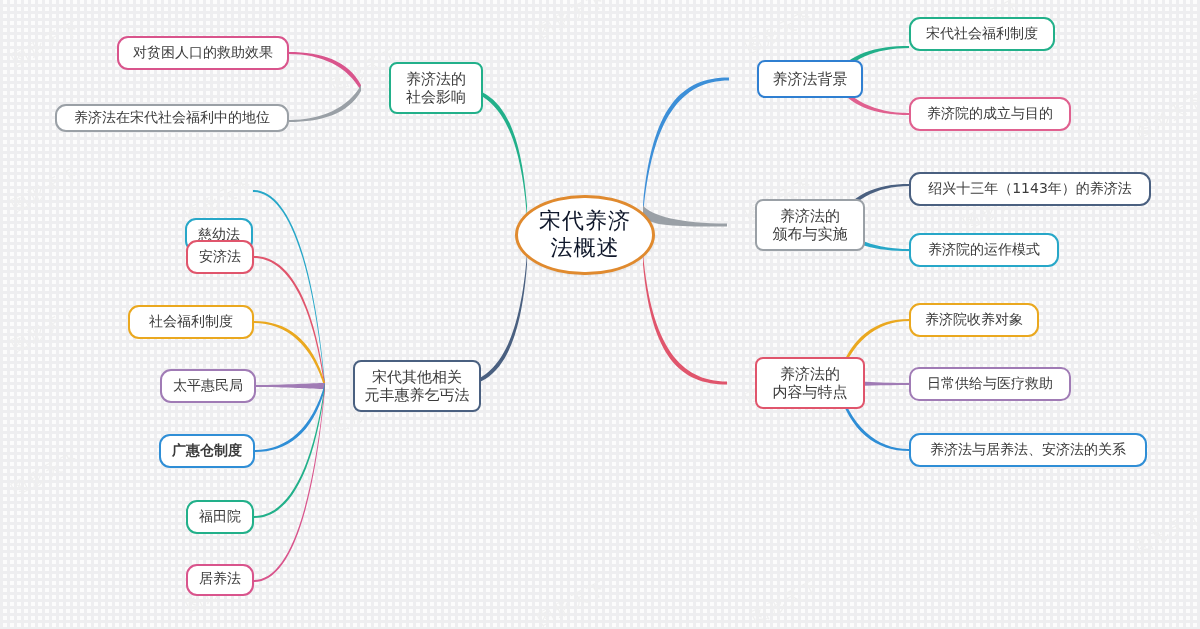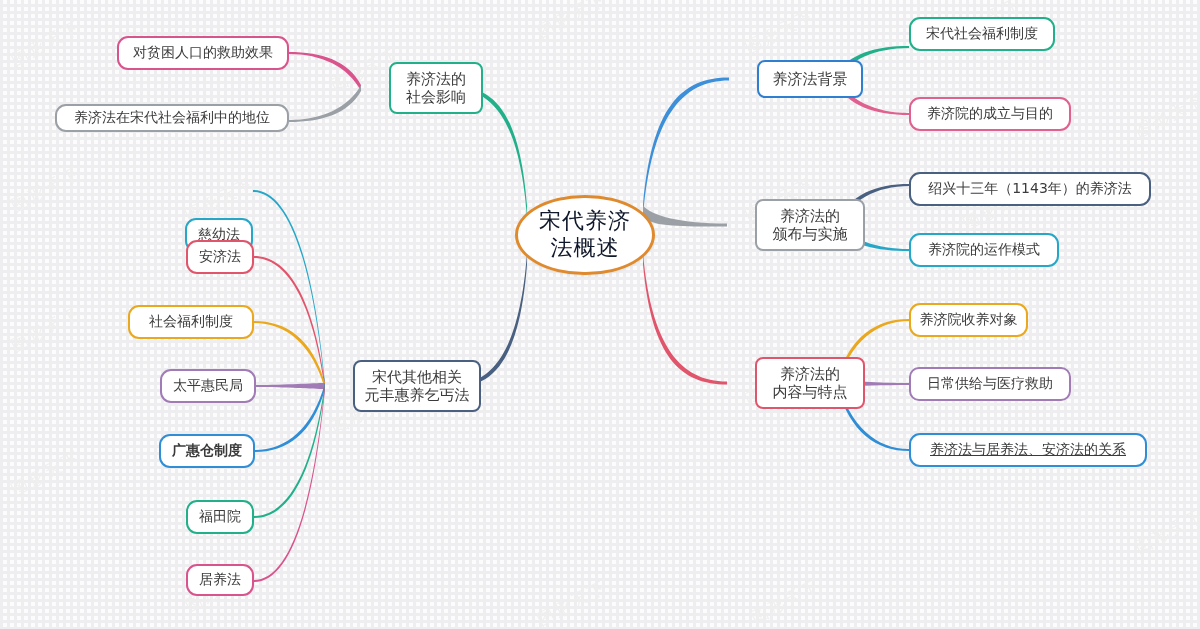--- a/index.html
+++ b/index.html
@@ -117,30 +117,30 @@
 法概述</div>
       <div class="node branch" style="left: 729px; top: 60px; width: 106px; height: 38px; border-color: rgb(47, 127, 209);">养济法背景</div>
       <div class="node leaf" style="left: 909px; top: 17px; width: 146px; height: 34px; border-color: rgb(34, 176, 138); text-align: center;">宋代社会福利制度</div>
       <div class="node leaf" style="left: 909px; top: 97px; width: 162px; height: 34px; border-color: rgb(224, 96, 143);">养济院的成立与目的</div>
       <div class="node branch" style="left: 727px; top: 199px; width: 110px; height: 52px; border-color: rgb(154, 160, 166);">养济法的
 颁布与实施</div>
       <div class="node leaf" style="left: 909px; top: 172px; width: 242px; height: 34px; border-color: rgb(74, 96, 128);">绍兴十三年（1143年）的养济法</div>
       <div class="node leaf" style="left: 909px; top: 233px; width: 150px; height: 34px; border-color: rgb(39, 167, 200);">养济院的运作模式</div>
       <div class="node branch" style="left: 727px; top: 357px; width: 110px; height: 52px; border-color: rgb(224, 85, 108);">养济法的
 内容与特点</div>
-      <div class="node leaf" style="left: 909px; top: 303px; width: 119px; height: 34px; border-color: rgb(234, 168, 31);">养济院收养对象</div>
+      <div class="node leaf" style="left: 909px; top: 303px; width: 130px; height: 34px; border-color: rgb(234, 168, 31);">养济院收养对象</div>
       <div class="node leaf" style="left: 909px; top: 367px; width: 162px; height: 34px; border-color: rgb(160, 123, 181); border-radius: 10px;">日常供给与医疗救助</div>
-      <div class="node leaf" style="left: 909px; top: 433px; width: 238px; height: 34px; border-color: rgb(47, 142, 214); text-decoration: underline;">养济法与居养法、安济法的关系</div>
+      <div class="node leaf" style="left: 909px; top: 433px; width: 238px; height: 34px; border-color: rgb(47, 142, 214);">养济法与居养法、安济法的关系</div>
       <div class="node branch" style="left: 361px; top: 62px; width: 94px; height: 52px; border-color: rgb(34, 176, 138);">养济法的
 社会影响</div>
       <div class="node leaf" style="left: 117px; top: 36px; width: 172px; height: 34px; border-color: rgb(217, 84, 140);">对贫困人口的救助效果</div>
       <div class="node leaf" style="left: 55px; top: 104px; width: 234px; height: 25px; border-color: rgb(154, 160, 166);">养济法在宋代社会福利中的地位</div>
       <div class="node branch" style="left: 325px; top: 360px; width: 128px; height: 52px; border-color: rgb(74, 96, 128);">宋代其他相关
 元丰惠养乞丐法</div>
       <div class="node leaf" style="left: 185px; top: 174px; width: 68px; height: 34px; border-color: rgb(39, 167, 200); margin-top: 44px;">慈幼法</div>
       <div class="node leaf" style="left: 186px; top: 240px; width: 68px; height: 34px; border-color: rgb(224, 85, 108);">安济法</div>
       <div class="node leaf" style="left: 128px; top: 305px; width: 126px; height: 34px; border-color: rgb(234, 168, 31);">社会福利制度</div>
       <div class="node leaf" style="left: 160px; top: 369px; width: 96px; height: 34px; border-color: rgb(160, 123, 181);">太平惠民局</div>
       <div class="node leaf" style="left: 159px; top: 434px; width: 96px; height: 34px; border-color: rgb(47, 142, 214); font-weight: bold;">广惠仓制度</div>
       <div class="node leaf" style="left: 186px; top: 500px; width: 68px; height: 34px; border-color: rgb(34, 176, 138);">福田院</div>
-      <div class="node leaf" style="left: 186px; top: 564px; width: 68px; height: 32px; border-color: rgb(217, 84, 140);">居养法</div>
+      <div class="node leaf" style="left: 186px; top: 564px; width: 68px; height: 32px; border-color: rgb(217, 84, 140); font-family: Liberation Mono, monospace;">居养法</div>
     </div>
 </div>
 
 </body></html>

